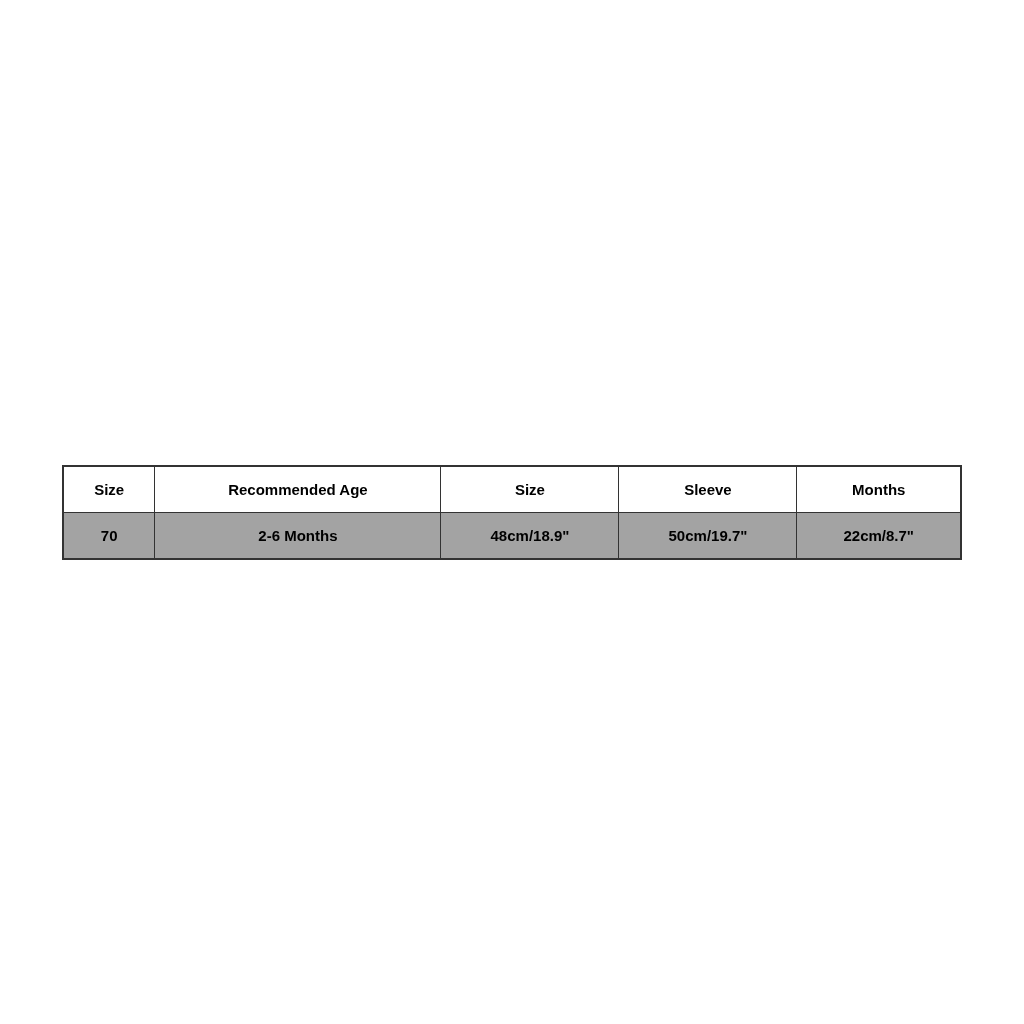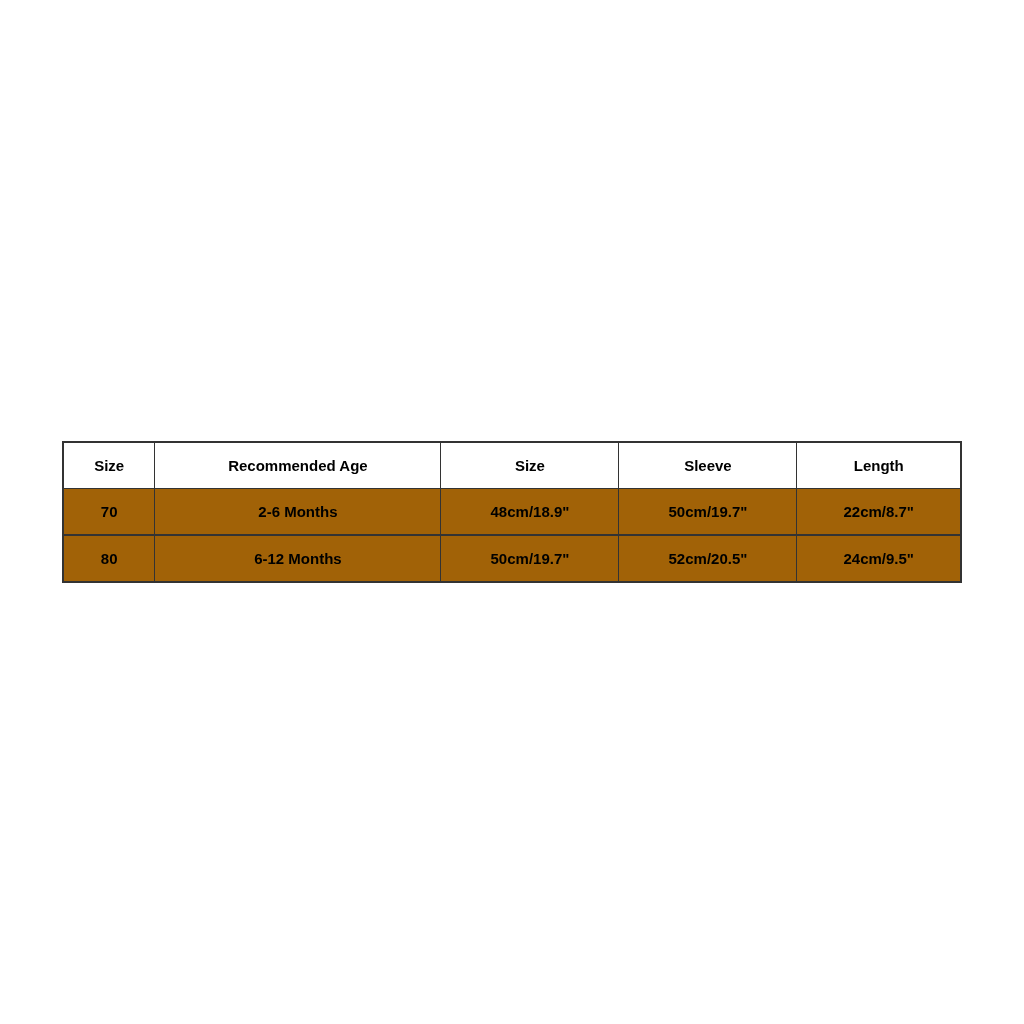--- a/index.html
+++ b/index.html
@@ -38,51 +38,44 @@
 
     thead th {
       font-weight: bold;
       font-size: 15px;
       background: #ffffff;
     }
 
     tbody td {
       font-weight: bold;
       font-size: 15px;
-      background: #a16207;
+      background: #a3a3a3;
     }
 
     tbody tr {
       border-bottom: 2px solid #333;
     }
   </style>
 </head>
 <body>
 
 <div class="table-container">
   <table>
     <thead>
       <tr>
       <th>Size</th>
           <th>Recommended Age</th>
           <th>Size</th>
           <th>Sleeve</th>
-          <th>Length</th>
+          <th>Months</th>
         </tr>
     </thead>
     <tbody>
     <tr>
           <td>70</td>
           <td>2-6 Months</td>
           <td>48cm/18.9"</td>
           <td>50cm/19.7"</td>
           <td>22cm/8.7"</td>
         </tr>
-        <tr>
-          <td>80</td>
-          <td>6-12 Months</td>
-          <td>50cm/19.7"</td>
-          <td>52cm/20.5"</td>
-          <td>24cm/9.5"</td>
-        </tr>
       </tbody>
   </table>
 </div>
 
 </body></html>

